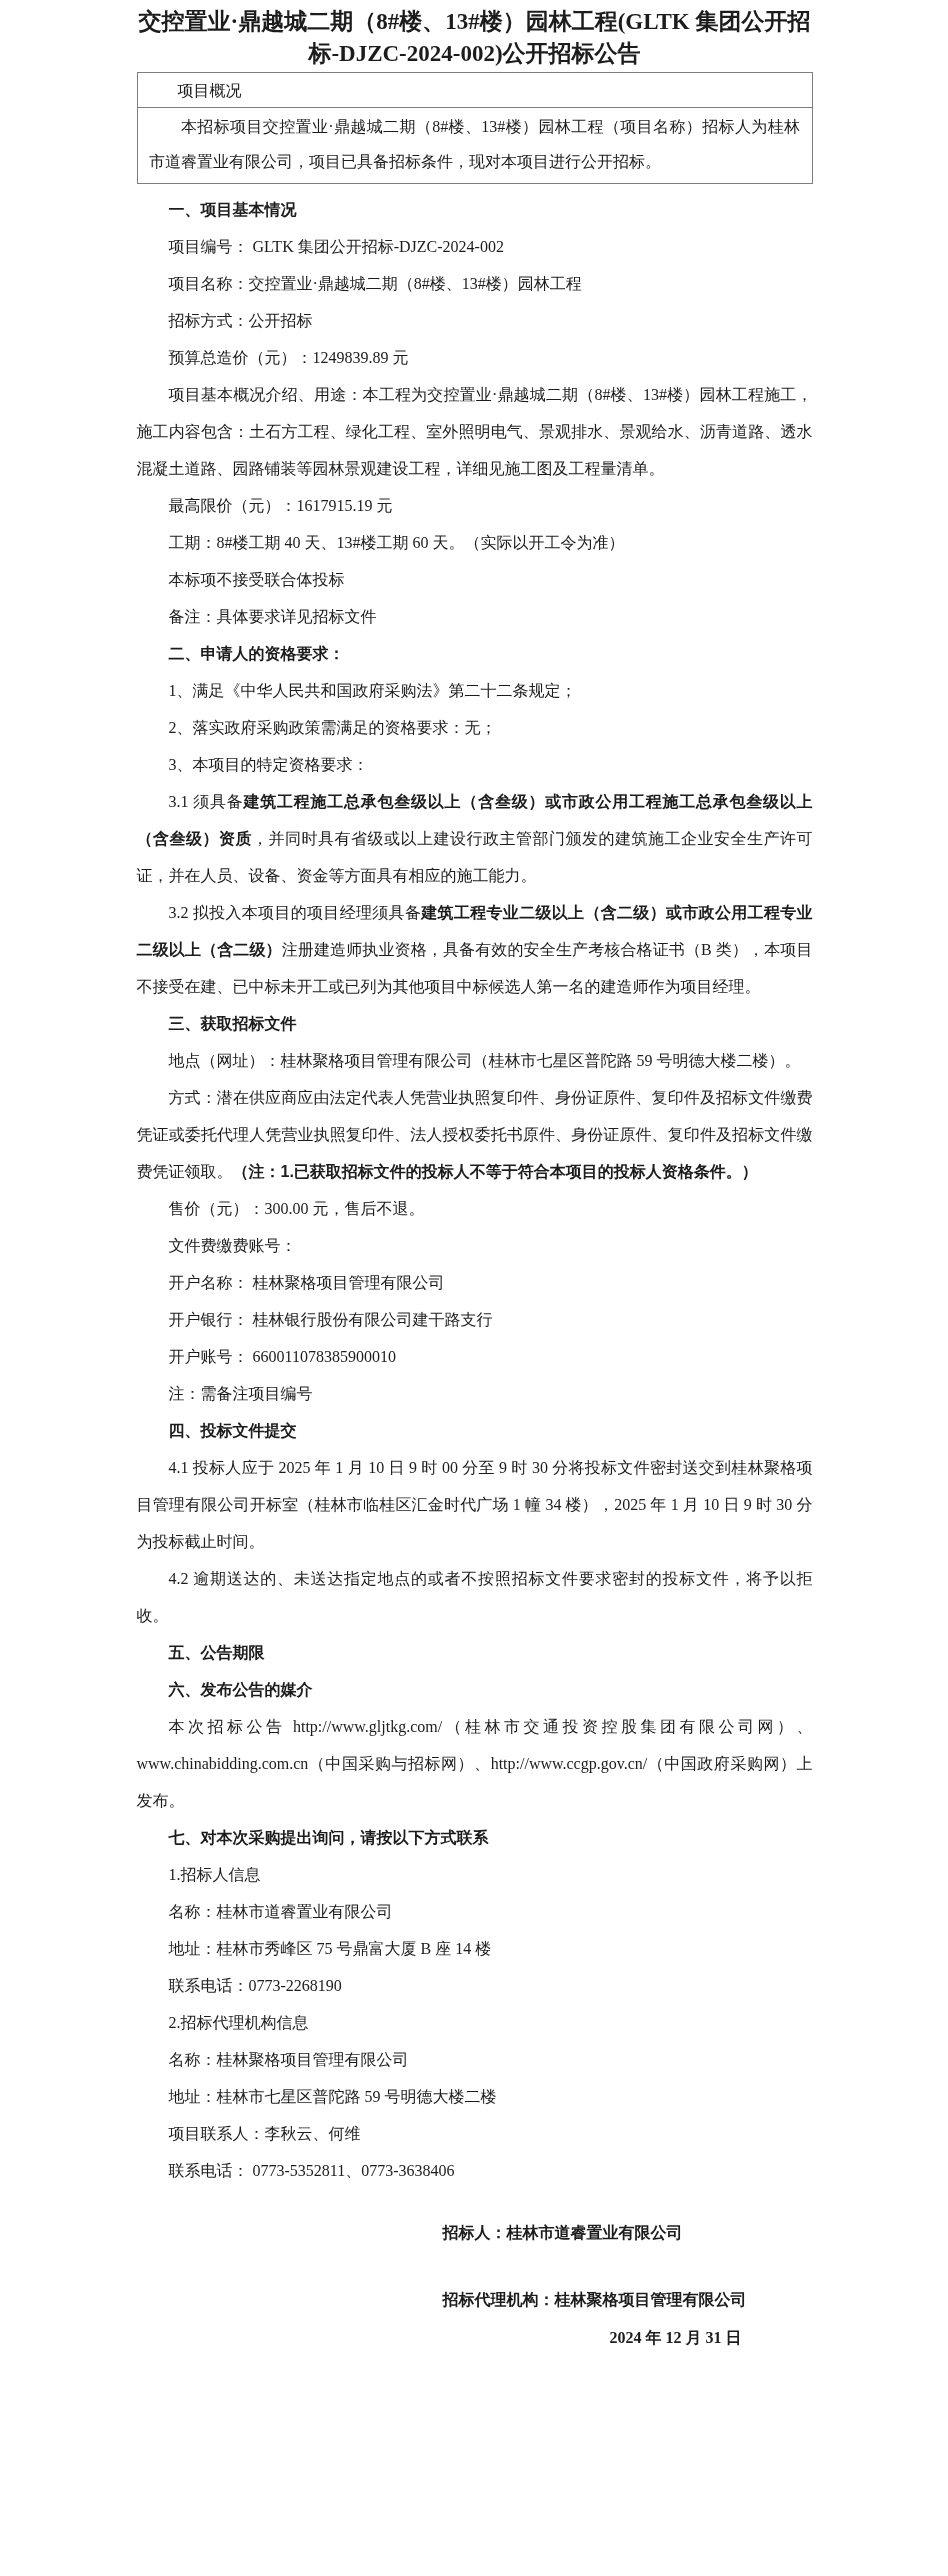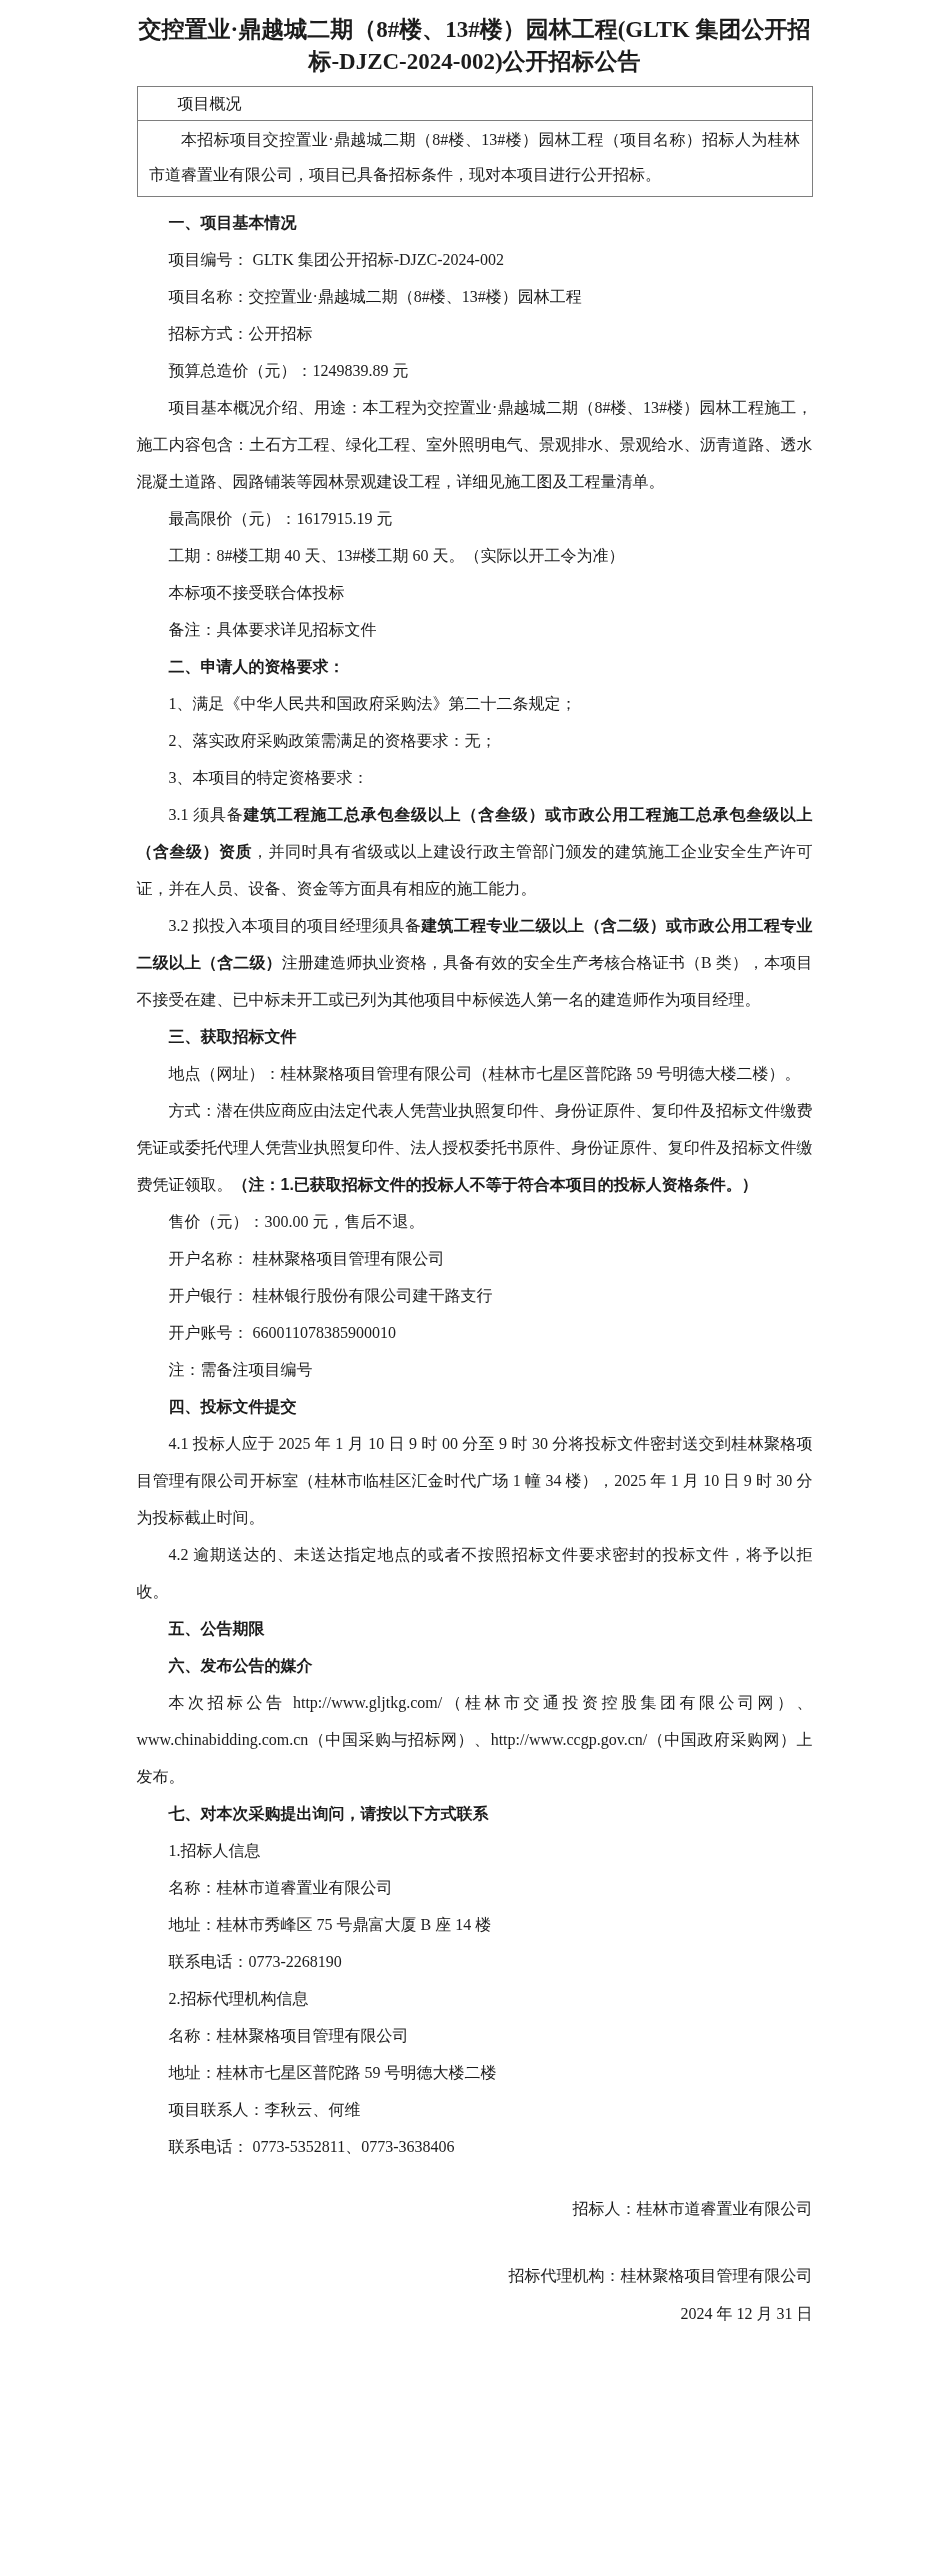--- a/index.html
+++ b/index.html
@@ -10,21 +10,21 @@
   body {
     width: 949px;
     height: 2576px;
     overflow: hidden;
     color: #1c1c1c;
     font-family: "Liberation Serif", "DejaVu Serif", serif;
     font-size: 16px;
   }
   .title {
     width: 693px;
-    margin: 8px auto;
+    margin: 0 auto;
     padding-top: 5.7px;
     text-align: center;
     font-size: 23px;
     font-weight: bold;
     line-height: 32px;
     font-family: "Liberation Serif", "DejaVu Serif", serif;
   }
   .overview-box {
     width: 676px;
     margin: 2.8px auto 0 auto;
@@ -65,21 +65,22 @@
     font-family: "Liberation Sans", "DejaVu Sans", sans-serif;
   }
   .signature-block {
     margin-top: 25px;
   }
   .sign-row {
     margin: 0;
     line-height: 38px;
     text-indent: 0;
     padding-left: 306px;
-    text-align: right;
+    text-align: left;
+    font-weight: bold;
   }
   .sign-row.agency {
     margin-top: 28.5px;
   }
   .sign-row.date {
     padding-left: 473px;
   }
 </style>
 </head>
 <body>
@@ -105,20 +106,21 @@
     <p class="para heading"><span class="run b">二、申请人的资格要求：</span></p>
     <p class="para"><span class="run">1、满足《中华人民共和国政府采购法》第二十二条规定；</span></p>
     <p class="para"><span class="run">2、落实政府采购政策需满足的资格要求：无；</span></p>
     <p class="para"><span class="run">3、本项目的特定资格要求：</span></p>
     <p class="para"><span class="run">3.1 须具备</span><span class="run b">建筑工程施工总承包叁级以上（含叁级）或市政公用工程施工总承包叁级以上（含叁级）资质</span><span class="run">，并同时具有省级或以上建设行政主管部门颁发的建筑施工企业安全生产许可证，并在人员、设备、资金等方面具有相应的施工能力。</span></p>
     <p class="para"><span class="run">3.2 拟投入本项目的项目经理须具备</span><span class="run b">建筑工程专业二级以上（含二级）或市政公用工程专业二级以上（含二级）</span><span class="run">注册建造师执业资格，具备有效的安全生产考核合格证书（B 类），本项目不接受在建、已中标未开工或已列为其他项目中标候选人第一名的建造师作为项目经理。</span></p>
     <p class="para heading"><span class="run b">三、获取招标文件</span></p>
     <p class="para"><span class="run">地点（网址）：桂林聚格项目管理有限公司（桂林市七星区普陀路 59 号明德大楼二楼）。</span></p>
     <p class="para"><span class="run">方式：潜在供应商应由法定代表人凭营业执照复印件、身份证原件、复印件及招标文件缴费凭证或委托代理人凭营业执照复印件、法人授权委托书原件、身份证原件、复印件及招标文件缴费凭证领取。</span><span class="run b">（注：1.已获取招标文件的投标人不等于符合本项目的投标人资格条件。）</span></p>
     <p class="para"><span class="run">售价（元）：300.00 元，售后不退。</span></p>
+    <p class="para"><span class="run">文件费缴费账号：</span></p>
     <p class="para"><span class="run">开户名称： 桂林聚格项目管理有限公司</span></p>
     <p class="para"><span class="run">开户银行： 桂林银行股份有限公司建干路支行</span></p>
     <p class="para"><span class="run">开户账号： 660011078385900010</span></p>
     <p class="para"><span class="run">注：需备注项目编号</span></p>
     <p class="para heading"><span class="run b">四、投标文件提交</span></p>
     <p class="para"><span class="run">4.1 投标人应于 2025 年 1 月 10 日 9 时 00 分至 9 时 30 分将投标文件密封送交到桂林聚格项目管理有限公司开标室（桂林市临桂区汇金时代广场 1 幢 34 楼），2025 年 1 月 10 日 9 时 30 分为投标截止时间。</span></p>
     <p class="para"><span class="run">4.2 逾期送达的、未送达指定地点的或者不按照招标文件要求密封的投标文件，将予以拒收。</span></p>
     <p class="para heading"><span class="run b">五、公告期限</span></p>
     <p class="para heading"><span class="run b">六、发布公告的媒介</span></p>
     <p class="para"><span class="run">本次招标公告 http://www.gljtkg.com/（桂林市交通投资控股集团有限公司网）、www.chinabidding.com.cn（中国采购与招标网）、http://www.ccgp.gov.cn/（中国政府采购网）上发布。</span></p>

